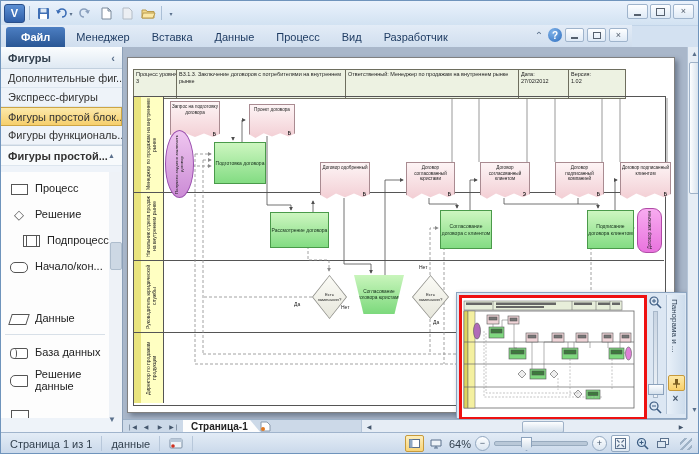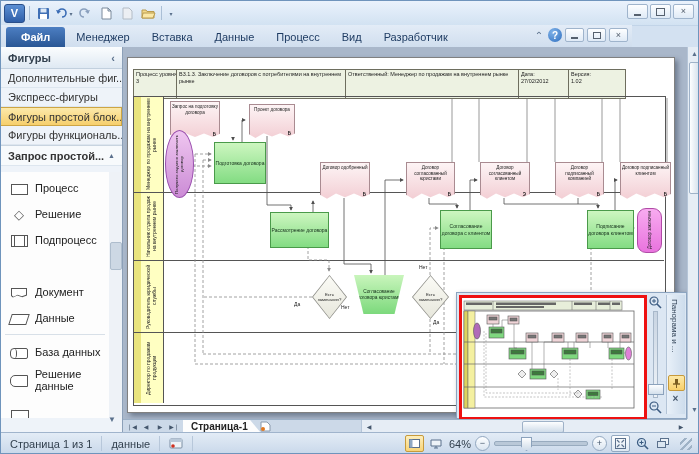--- a/index.html
+++ b/index.html
@@ -195,47 +195,45 @@
   <div class="panel">
     <div class="panel-hdr">
       <span>Фигуры</span>
       <span style="color:#5a708c;">‹</span>
     </div>
     <div class="stencil-tab">Дополнительные фиг...</div>
     <div class="stencil-tab">Экспресс-фигуры</div>
     <div class="stencil-tab sel">Фигуры простой блок...</div>
     <div class="stencil-tab">Фигуры функциональ...</div>
     <div class="list-title">
-      <span>Запрос простой...</span>
+      <span>Фигуры простой...</span>
       <span style="font-size:7px;color:#5a708c;">▲</span>
     </div>
     <div class="shape-list">
       <div class="shape-item" style="top:4px;">
         <span class="sicon">
             <span class="ico-rect"></span>
           </span>
         <span class="slabel">Процесс</span>
       </div>
       <div class="shape-item" style="top:30px;">
         <span class="sicon ico-dia">◇</span>
         <span class="slabel">Решение</span>
       </div>
-      <div class="shape-item" style="top:56px;">
+      <div class="shape-item" style="top:56px;padding-left:12px;">
         <span class="sicon">
             <span class="ico-sub"></span>
           </span>
         <span class="slabel">Подпроцесс</span>
       </div>
-      <div class="shape-item" style="top:108px;">
+      <div class="shape-item" style="top:82px;">
         <span class="sicon">
-            <span class="ico-doc-o">
-              <span class="ico-doc-i"></span>
-            </span>
+            <span class="ico-stadium"></span>
           </span>
-        <span class="slabel">Документ</span>
+        <span class="slabel">Начало/кон...</span>
       </div>
       <div class="shape-item" style="top:134px;">
         <span class="sicon">
             <span class="ico-para"></span>
           </span>
         <span class="slabel">Данные</span>
       </div>
       <div style="position:absolute;top:162px;left:4px;width:100px;height:1px;background:#d8e0e8;"></div>
       <div class="shape-item" style="top:168px;">
         <span class="sicon">

